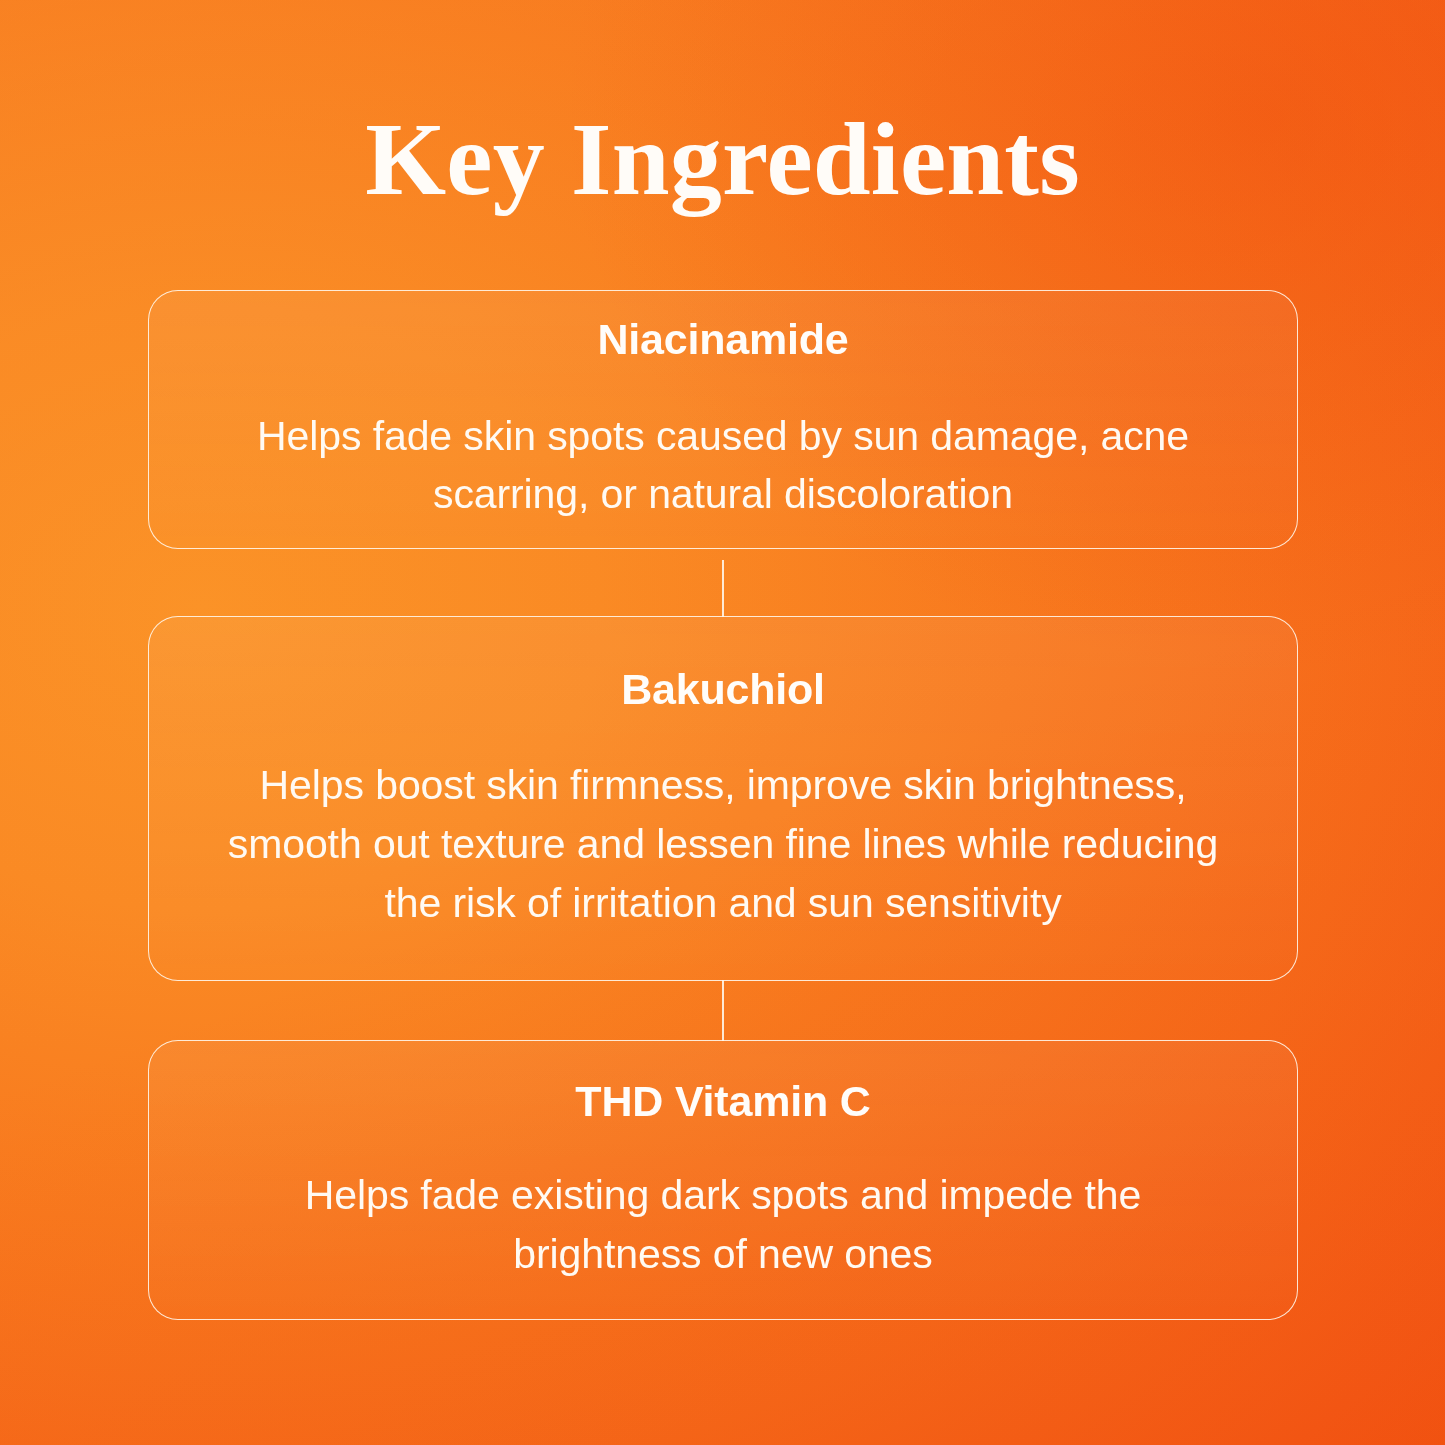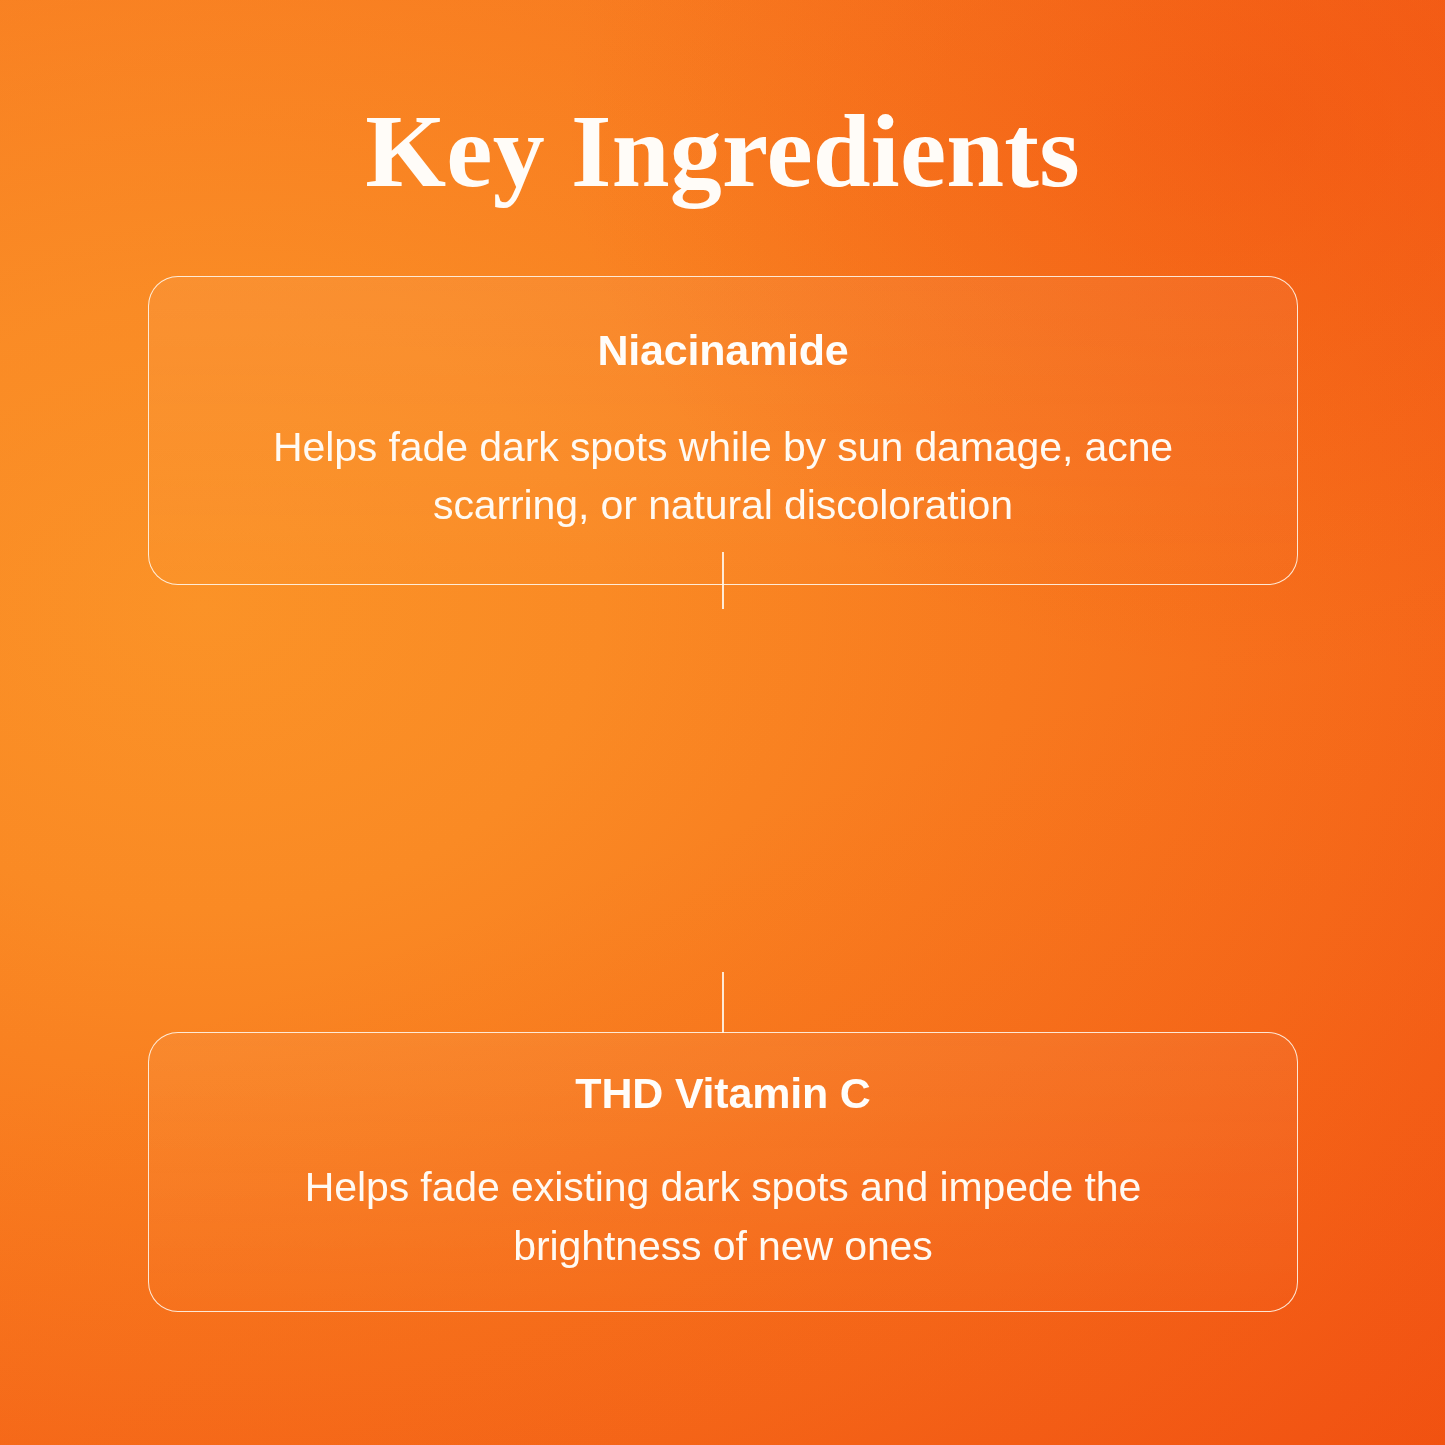--- a/index.html
+++ b/index.html
@@ -49,20 +49,21 @@
     background:radial-gradient(70% 55% at 88% 8%,
                  rgba(238,70,10,0.35) 0%,
                  rgba(238,70,10,0.00) 70%);
   }
 
   
   .page {
     position:absolute;
     inset:0;
     z-index:5;
+    margin-top:8px;
   }
 
   
   .page-title {
     position:absolute;
     top:96px;
     left:0;
     width:100%;
     text-align:center;
     font-family:"Liberation Serif", "DejaVu Serif", serif;
@@ -86,21 +87,21 @@
                  rgba(255,255,255,0.010) 100%);
     display:flex;
     flex-direction:column;
     align-items:center;
     justify-content:center;
     padding:0 46px;
     text-align:center;
     color:#FFFAF4;
   }
 
-  #card-1 { top:276px; height:309px; }
+  #card-1 { top:282px; height:259px; }
   #card-2 { top:608px; height:365px; }
   #card-3 { top:1032px; height:280px; }
 
   .card-title {
     font-weight:700;
     font-size:43px;
     line-height:1.15;
     letter-spacing:-0.2px;
     color:#FFFDFA;
   }
@@ -135,25 +136,29 @@
 <div id="bg-glow-a"></div>
 <div id="bg-glow-b"></div>
 <div id="bg-glow-c"></div>
 
 <div class="page">
 
   <h1 class="page-title">Key Ingredients</h1>
 
   <div class="card" id="card-1">
     <div class="card-title">Niacinamide</div>
-    <div class="card-desc">Helps fade dark spots while by sun damage, acne scarring, or natural discoloration</div>
+    <div class="card-desc">Helps fade skin spots caused by sun damage, acne scarring, or natural discoloration</div>
   </div>
 
   <div class="connector" id="connector-1"></div>
 
+  <div class="card" id="card-2">
+    <div class="card-title">Bakuchiol</div>
+    <div class="card-desc">Helps boost skin firmness, improve skin brightness, smooth out texture and lessen fine lines while reducing the risk of irritation and sun sensitivity</div>
+  </div>
 
   <div class="connector" id="connector-2"></div>
 
   <div class="card" id="card-3">
     <div class="card-title">THD Vitamin C</div>
     <div class="card-desc">Helps fade existing dark spots and impede the brightness of new ones</div>
   </div>
 
 </div>
 

